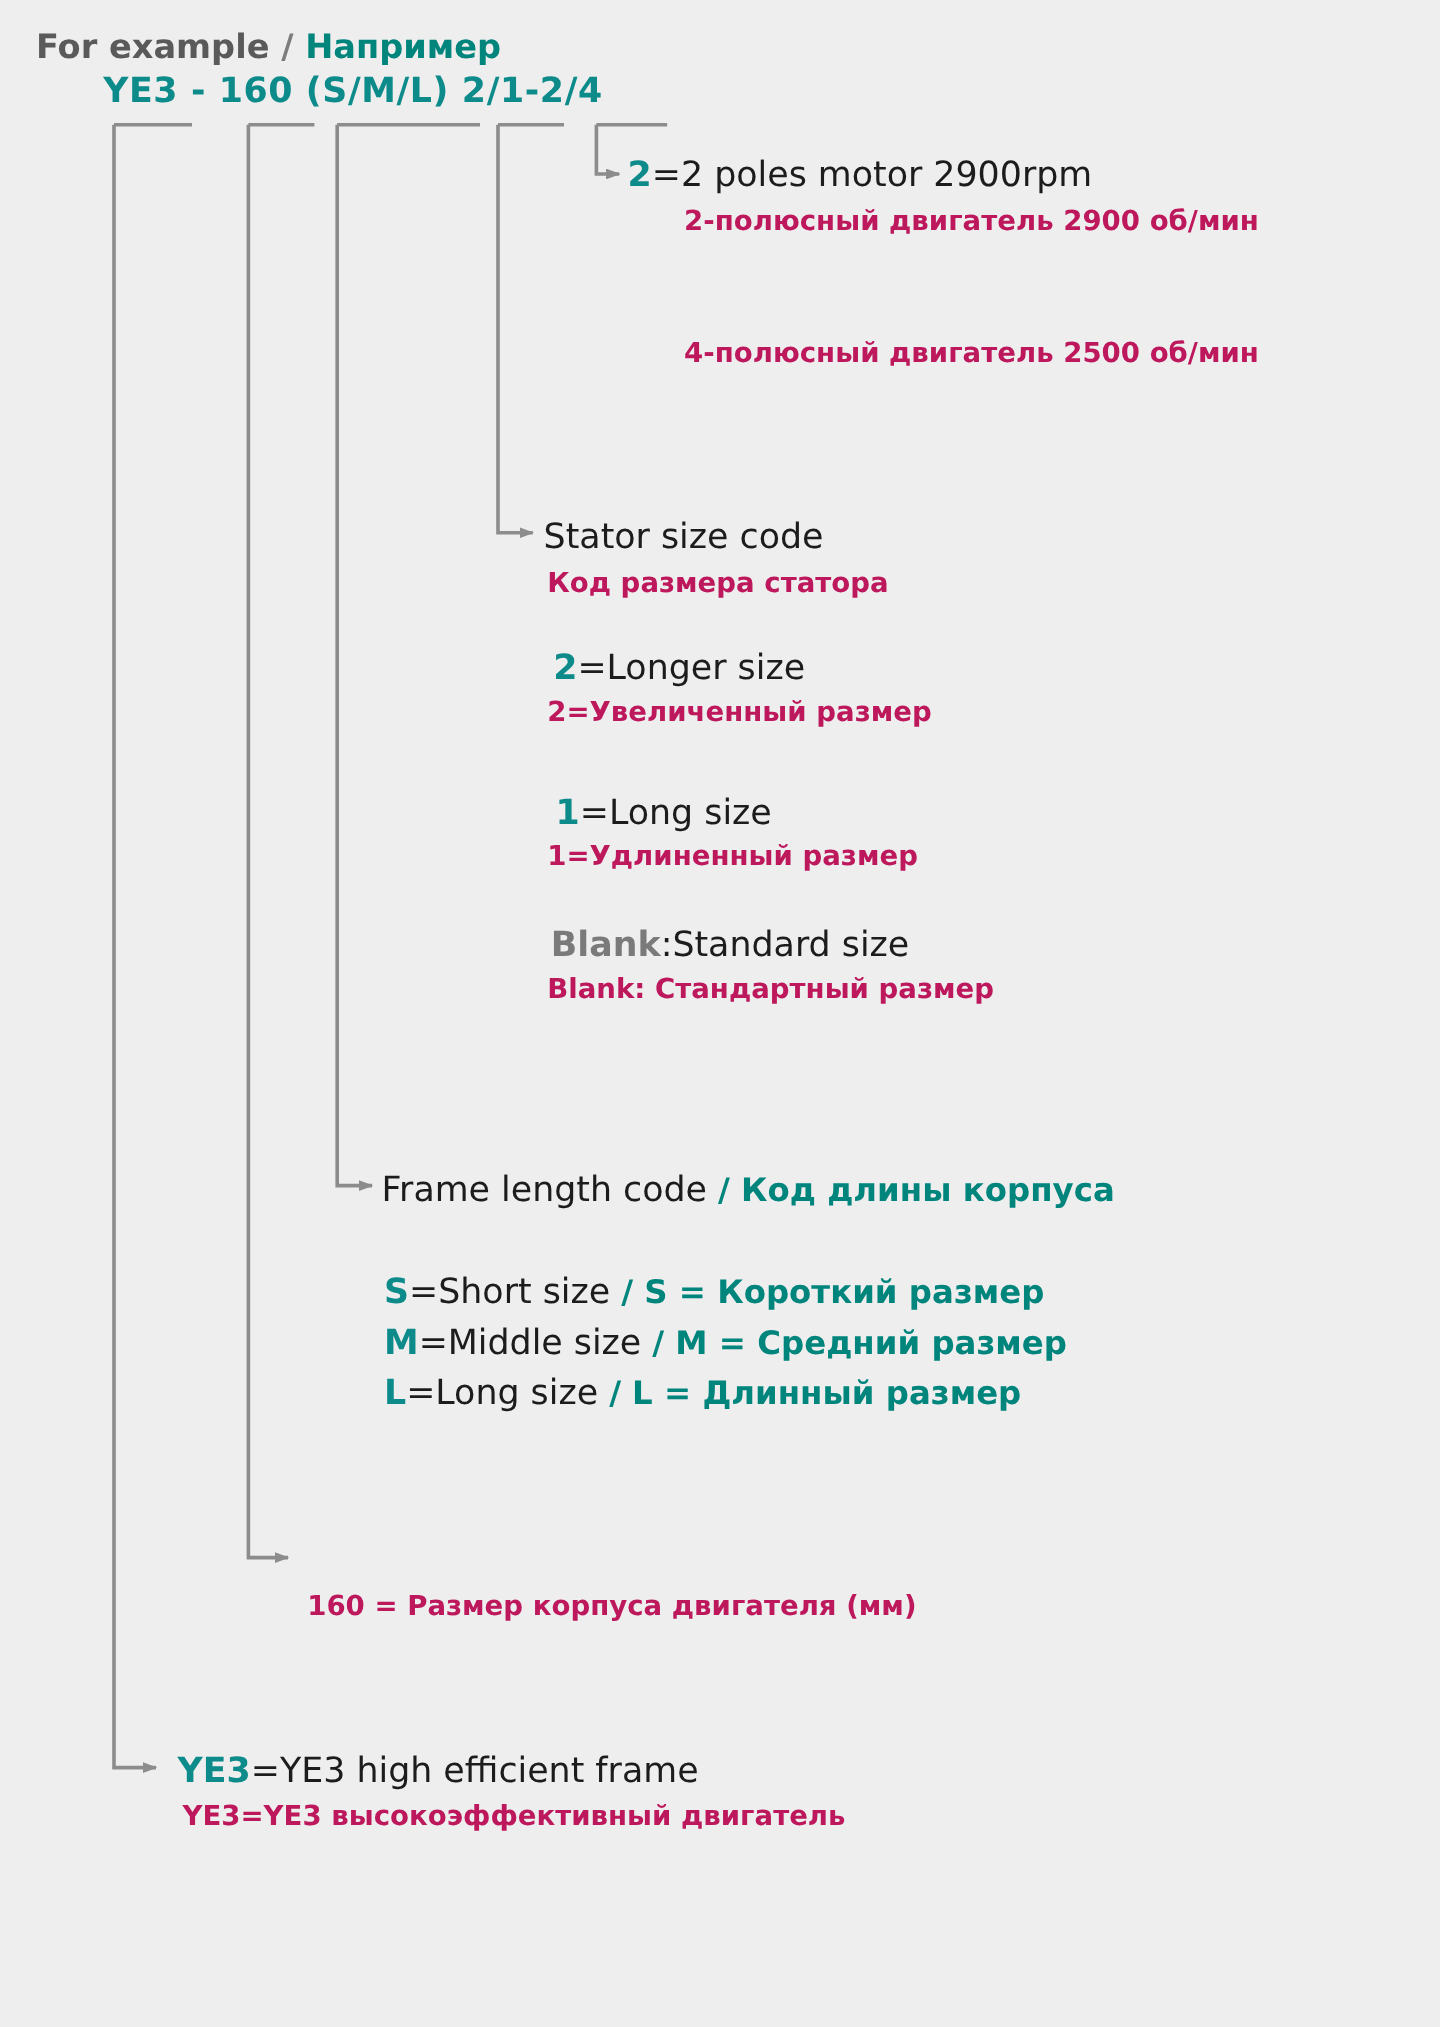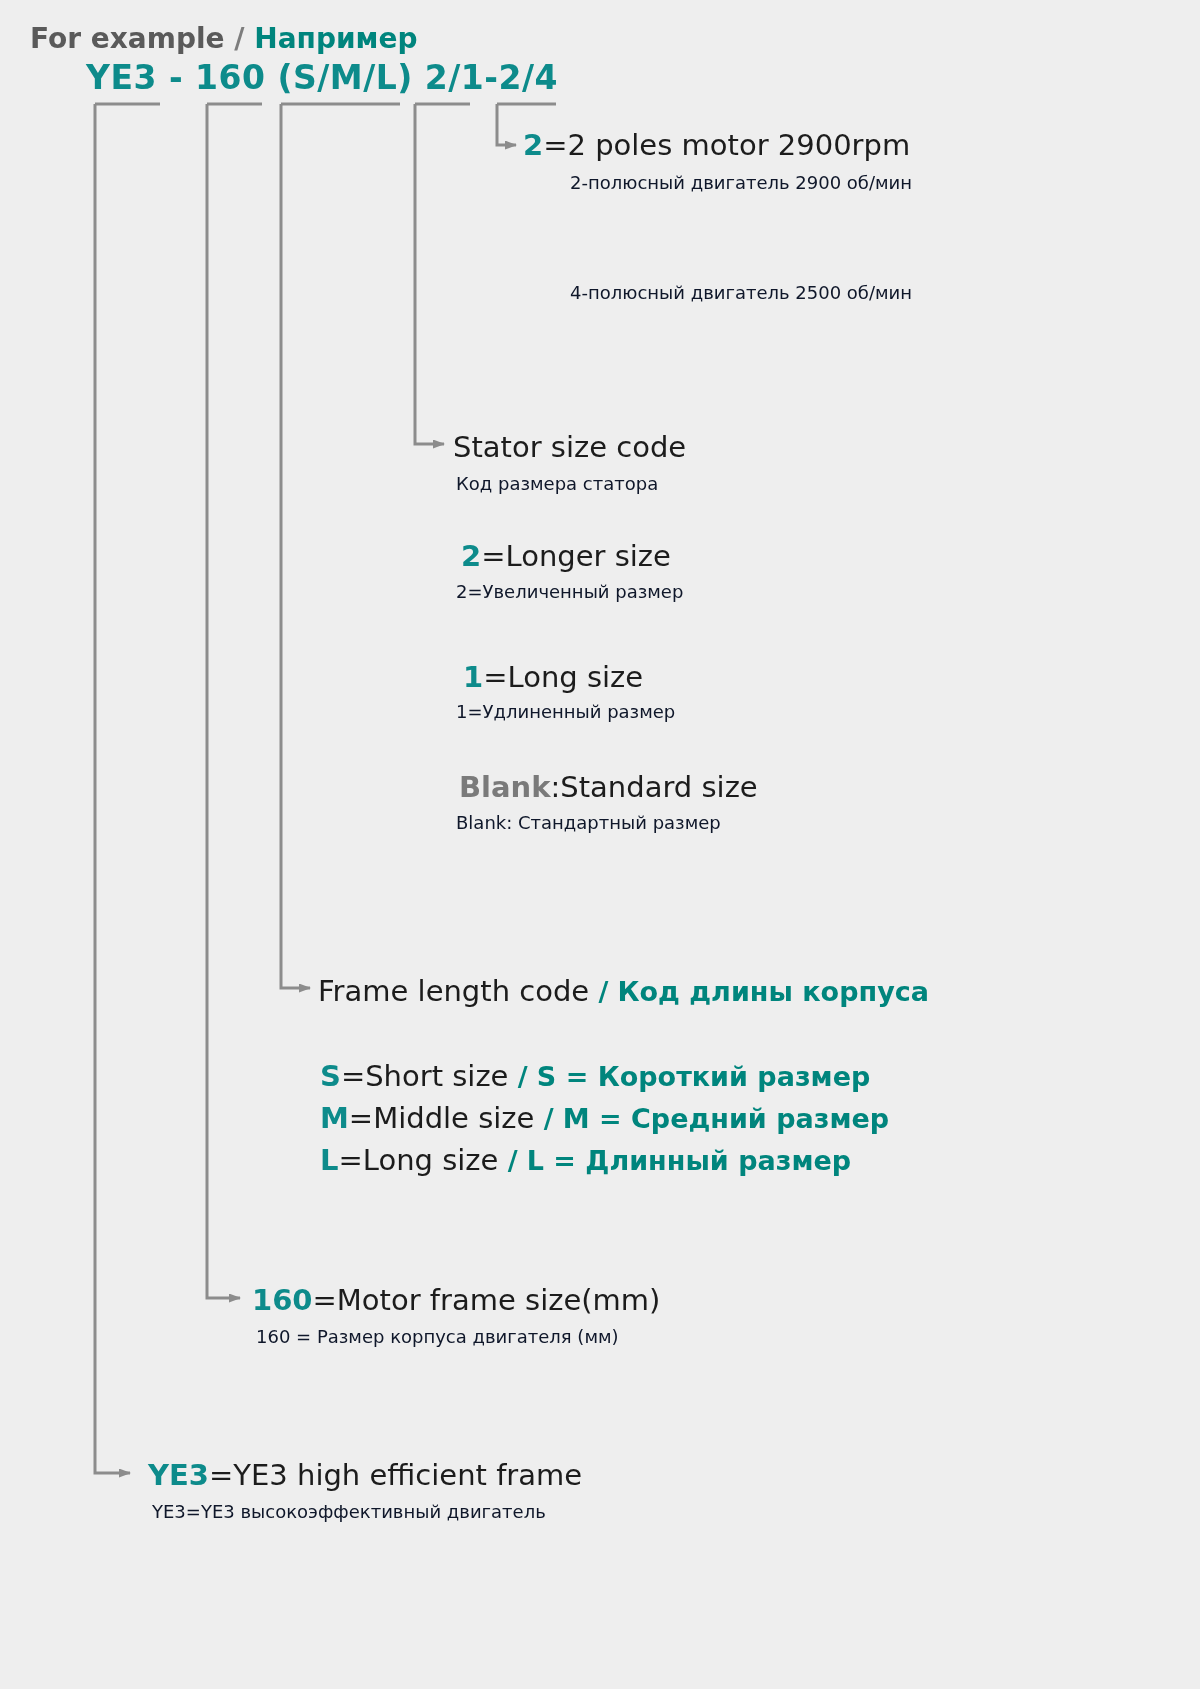--- a/index.html
+++ b/index.html
@@ -12,29 +12,29 @@
   svg.leaders{position:absolute;left:0;top:0;width:1200px;height:1689px;pointer-events:none;}
 
   .abs{position:absolute;white-space:nowrap;}
 
   
   .hdr{left:30px;top:22px;font-size:28px;font-weight:bold;}
   .hdr .en{color:#5a5a5a;}
   .hdr .sep{color:#7d7d7d;font-weight:bold;}
   .hdr .ru{color:#00857d;}
 
-  .code{left:86px;top:58px;font-size:33px;font-weight:bold;color:#0d8b8b;letter-spacing:.5px;}
+  .code{left:86px;top:58px;font-size:29px;font-weight:bold;color:#0d8b8b;letter-spacing:.5px;}
 
   
   .en-line{color:#1c1c1c;font-size:29px;font-weight:400;}
   .en-line .key{color:#0d8b8b;font-weight:bold;}
   .en-line .graykey{color:#7a7a7a;font-weight:bold;}
   .en-line .ru-inline{color:#00857d;font-weight:bold;font-size:27px;}
 
-  .ru-line{color:#0f172a;font-size:18px;font-weight:normal;}
+  .ru-line{color:#be185d;font-size:23px;font-weight:bold;}
 </style>
 </head>
 <body>
 
 <div id="canvas">
 
   <svg class="leaders" viewBox="0 0 1200 1689" xmlns="http://www.w3.org/2000/svg">
     <defs>
       <marker id="arw" markerWidth="12" markerHeight="9" refX="11" refY="4.5" orient="auto" markerUnits="userSpaceOnUse">
         <path d="M0,0 L12,4.5 L0,9 z" fill="#8c8c8c"></path>
@@ -110,23 +110,20 @@
     <span class="ru-inline">/</span>
     <span class="ru-inline">S = Короткий размер</span>
   </div>
 
   <div class="abs en-line" style="left:320px;top:1143px;">
     <span class="key">L</span><span>=Long size</span>
     <span class="ru-inline">/</span>
     <span class="ru-inline">L = Длинный размер</span>
   </div>
 
-  <div class="abs en-line" style="left:252px;top:1283px;">
-    <span class="key">160</span><span>=Motor frame size(mm)</span>
-  </div>
   <div class="abs ru-line" style="left:256px;top:1326px;">160 = Размер корпуса двигателя (мм)</div>
 
   <div class="abs en-line" style="left:148px;top:1458px;">
     <span class="key">YE3</span><span>=YE3 high efficient frame</span>
   </div>
   <div class="abs ru-line" style="left:152px;top:1501px;">YE3=YE3 высокоэффективный двигатель</div>
 
 </div>
 
 </body></html>

